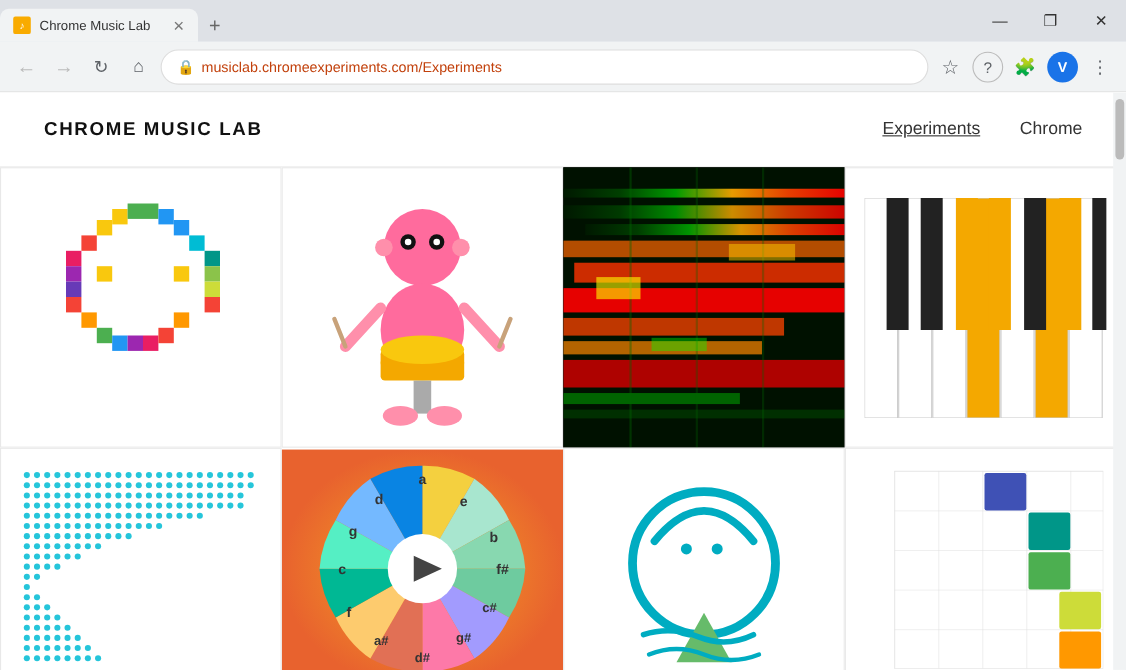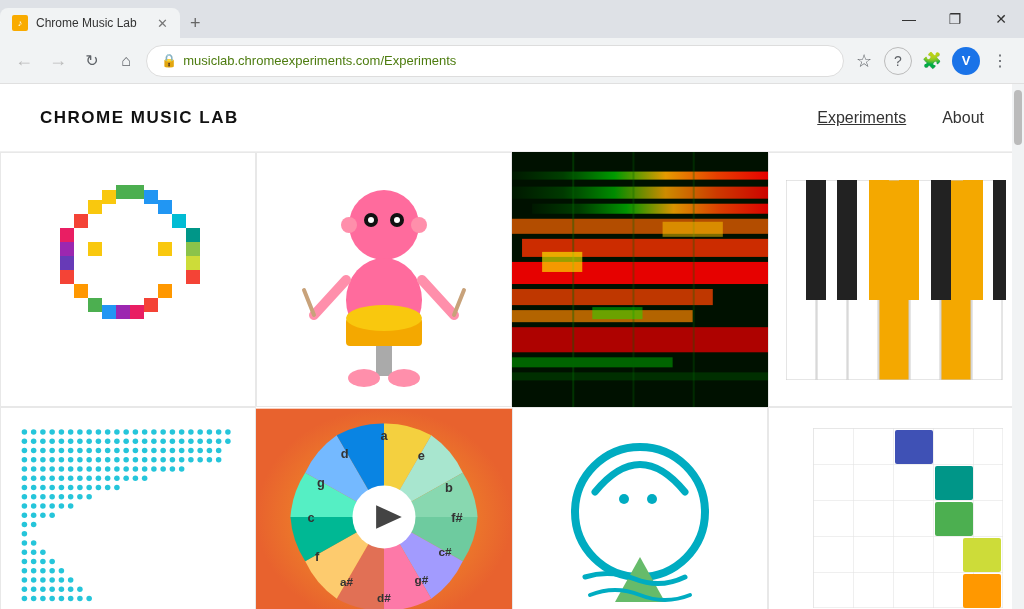--- a/index.html
+++ b/index.html
@@ -26,37 +26,37 @@
   </div>
 
   <div style="display:flex;align-items:center;padding:6px 10px;gap:6px;height:46px;background:#f1f3f4;border-bottom:1px solid #e0e0e0;">
     <button style="background:none;border:none;cursor:pointer;color:#bbb;font-size:18px;width:28px;height:28px;border-radius:50%;display:flex;align-items:center;justify-content:center;">←</button>
     <button style="background:none;border:none;cursor:pointer;color:#bbb;font-size:18px;width:28px;height:28px;border-radius:50%;display:flex;align-items:center;justify-content:center;">→</button>
     <button style="background:none;border:none;cursor:pointer;color:#5f6368;font-size:16px;width:28px;height:28px;border-radius:50%;display:flex;align-items:center;justify-content:center;">↻</button>
     <button style="background:none;border:none;cursor:pointer;color:#5f6368;font-size:16px;width:28px;height:28px;border-radius:50%;display:flex;align-items:center;justify-content:center;">⌂</button>
 
     <div style="flex:1;display:flex;align-items:center;background:#fff;border:1px solid #ddd;border-radius:20px;padding:4px 14px;height:32px;gap:6px;">
       <span style="color:#5f6368;font-size:13px;">🔒</span>
-      <span style="font-size:13px;color:#4d7c0f;flex:1;">musiclab.chromeexperiments.com/Experiments</span>
+      <span style="font-size:13px;color:#c2410c;flex:1;">musiclab.chromeexperiments.com/Experiments</span>
     </div>
     <button style="background:none;border:none;cursor:pointer;color:#5f6368;font-size:18px;width:28px;height:28px;border-radius:50%;display:flex;align-items:center;justify-content:center;">☆</button>
     <button style="background:none;border:none;cursor:pointer;color:#5f6368;font-size:14px;width:28px;height:28px;border-radius:50%;display:flex;align-items:center;justify-content:center;border:1px solid #bbb;">?</button>
     <button style="background:none;border:none;cursor:pointer;color:#5f6368;font-size:16px;width:28px;height:28px;border-radius:50%;display:flex;align-items:center;justify-content:center;">🧩</button>
     <button style="width:28px;height:28px;border-radius:50%;background:#1a73e8;color:white;display:flex;align-items:center;justify-content:center;font-size:13px;font-weight:bold;cursor:pointer;border:none;">V</button>
     <button style="background:none;border:none;cursor:pointer;color:#5f6368;font-size:16px;width:28px;height:28px;border-radius:50%;display:flex;align-items:center;justify-content:center;">⋮</button>
   </div>
 </div>
 
 <div style="position:relative;height:525px;overflow:hidden;background:#fff;">
 
   <div style="display:flex;align-items:center;padding:0 40px;height:68px;border-bottom:1px solid #f0f0f0;">
     <span style="font-size:17px;font-weight:900;letter-spacing:1.5px;color:#111;">CHROME MUSIC LAB</span>
     <nav style="margin-left:auto;display:flex;gap:36px;align-items:flex-end;">
       <a style="font-size:16px;color:#333;text-decoration:underline;cursor:pointer;">Experiments</a>
-      <a style="font-size:16px;color:#333;text-decoration:none;cursor:pointer;">About</a>
+      <a style="font-size:16px;color:#333;text-decoration:none;cursor:pointer;">Chrome</a>
     </nav>
   </div>
 
   <div style="display:grid;grid-template-columns:1fr 1fr 1fr 1fr;grid-template-rows:255px 220px;gap:0;">
 
     <div style="background:#fff;border:1px solid #e8e8e8;display:flex;align-items:center;justify-content:center;overflow:hidden;cursor:pointer;">
       <svg width="220" height="220" viewBox="0 0 220 220">
 
         <rect x="70" y="30" width="14" height="14" fill="#f9c80e"></rect>
         <rect x="84" y="20" width="14" height="14" fill="#f9c80e"></rect>

